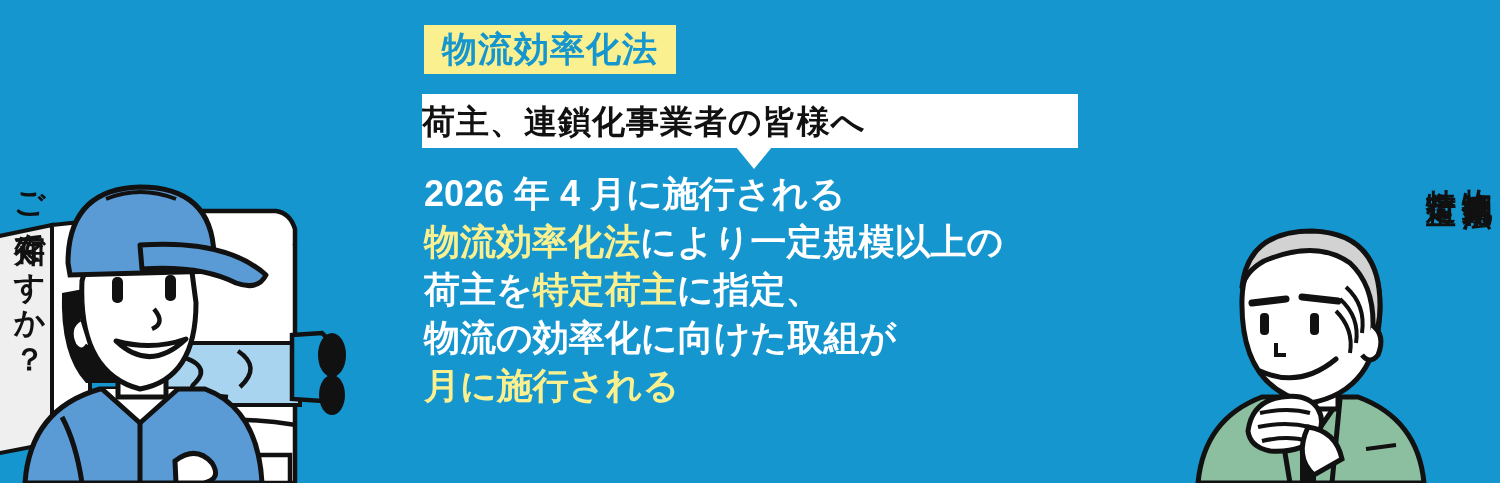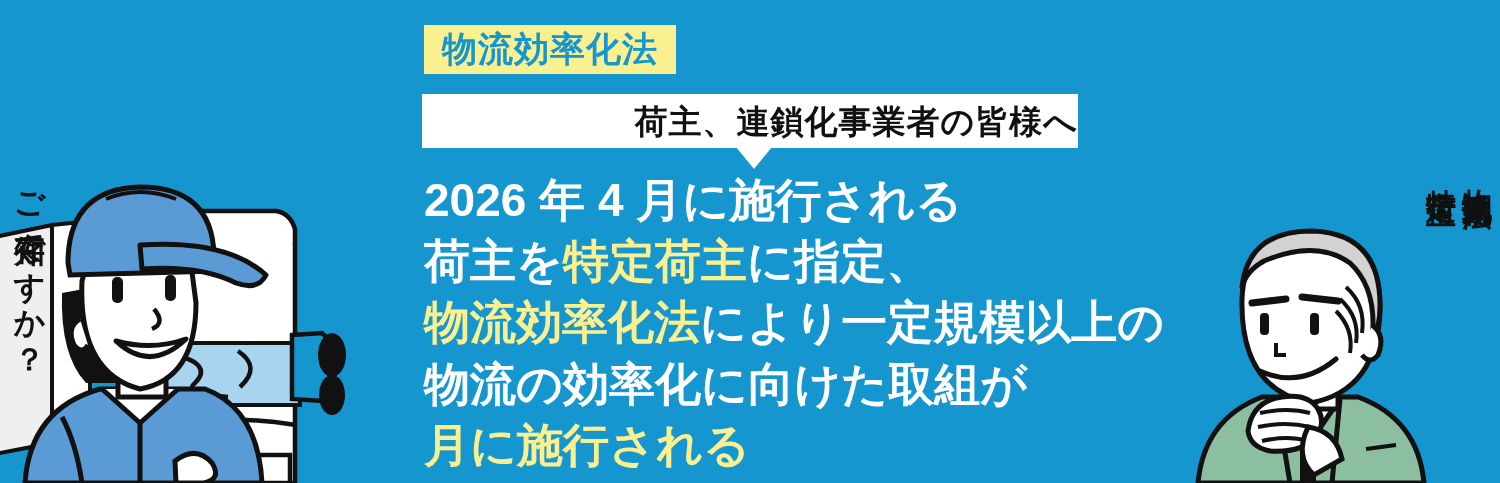--- a/index.html
+++ b/index.html
@@ -51,21 +51,21 @@
     padding:6px 18px 8px 18px;
     line-height:1;
     z-index:20;
   }
 
   
   #white-banner{
     position:absolute;left:422px;top:94px;
     width:656px;height:54px;
     background:#ffffff;
-    display:flex;align-items:center;justify-content:flex-end;
+    display:flex;align-items:center;justify-content:flex-start;
     z-index:20;
   }
   #white-banner-text{
     color:#111;font-size:33px;font-weight:bold;letter-spacing:1px;
     line-height:1;
   }
   #banner-tail{
     position:absolute;left:736px;top:147px;
     width:0;height:0;
     border-left:18px solid transparent;
@@ -74,21 +74,21 @@
     z-index:20;
   }
 
   
   #main-copy{
     position:absolute;left:424px;top:170px;
     z-index:20;
     width:690px;
   }
   #main-copy .line{
-    font-size:46px;font-weight:bold;
+    font-size:36px;font-weight:bold;
     color:#ffffff;
     line-height:1.33;
     letter-spacing:0px;
     white-space:nowrap;
   }
   #main-copy .hl{ color:#faf08f; }
   #main-copy .line.y{ color:#faf08f; }
 
   
   .illus{position:absolute;z-index:10;}
@@ -208,24 +208,24 @@
   <div id="white-banner">
     <span id="white-banner-text">荷主、連鎖化事業者の皆様へ</span>
   </div>
   <div id="banner-tail"></div>
 
   <div id="main-copy">
     <div class="line">
       <span>2026 年 4 月に施行される</span>
     </div>
     <div class="line">
+      <span class="hl">物流効率化法</span><span>により一定規模以上の</span>
+    </div>
+    <div class="line">
       <span>荷主を</span><span class="hl">特定荷主</span><span>に指定、</span>
-    </div>
-    <div class="line">
-      <span class="hl">物流効率化法</span><span>により一定規模以上の</span>
     </div>
     <div class="line">
       <span>物流の効率化に向けた取組が</span>
     </div>
     <div class="line y">
       <span>月に施行される</span>
     </div>
   </div>
 
 </div>

